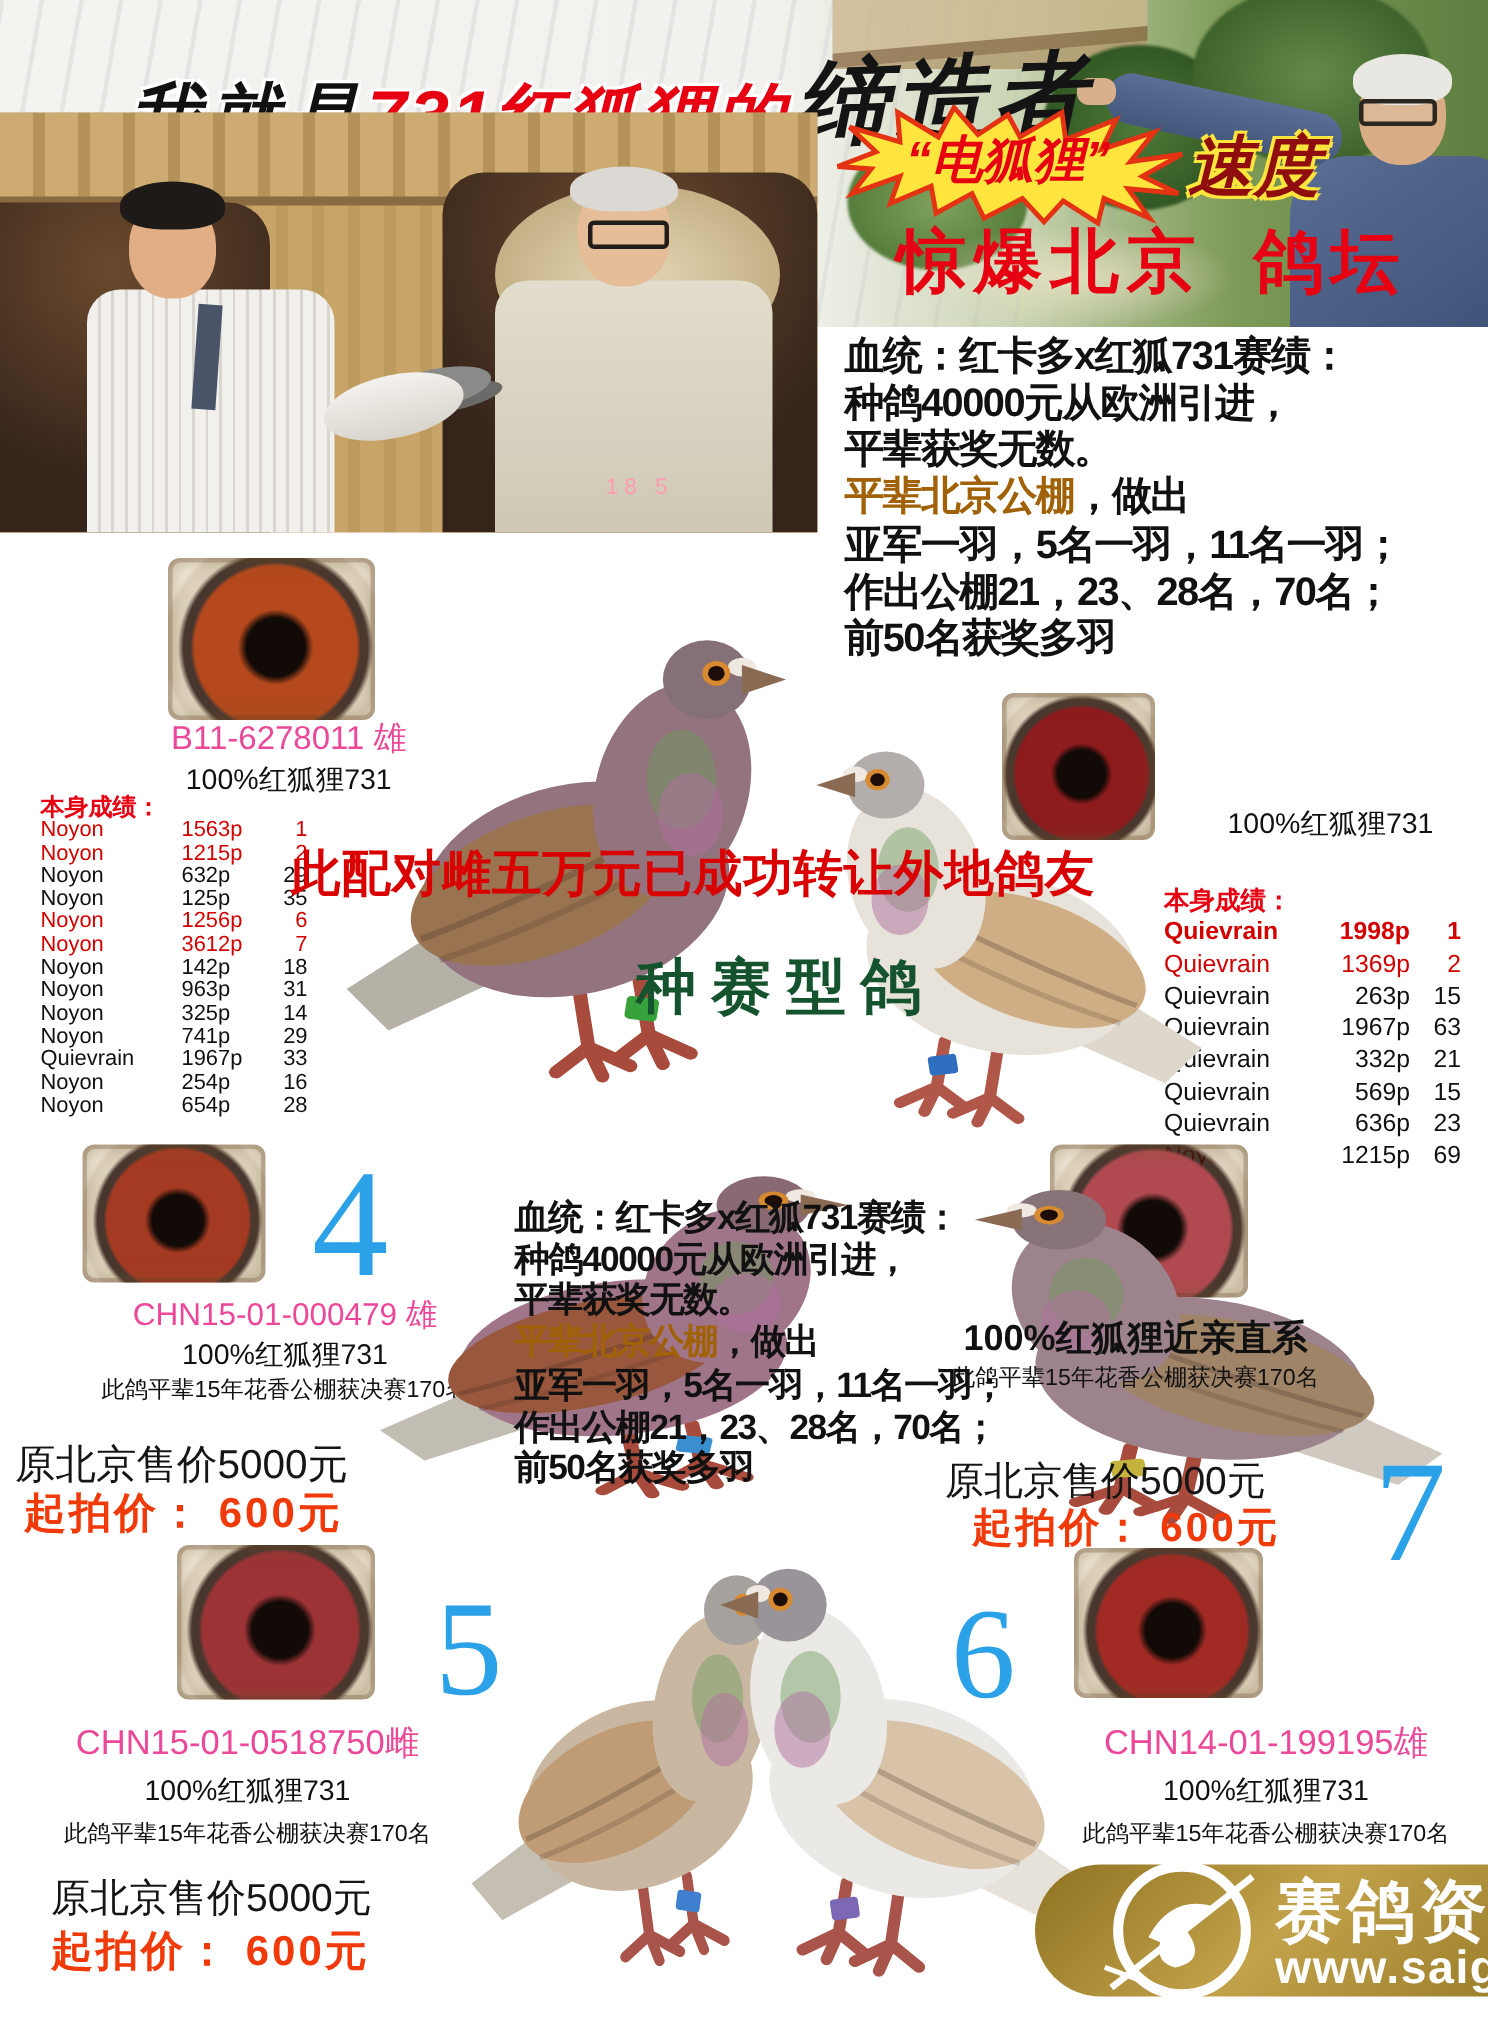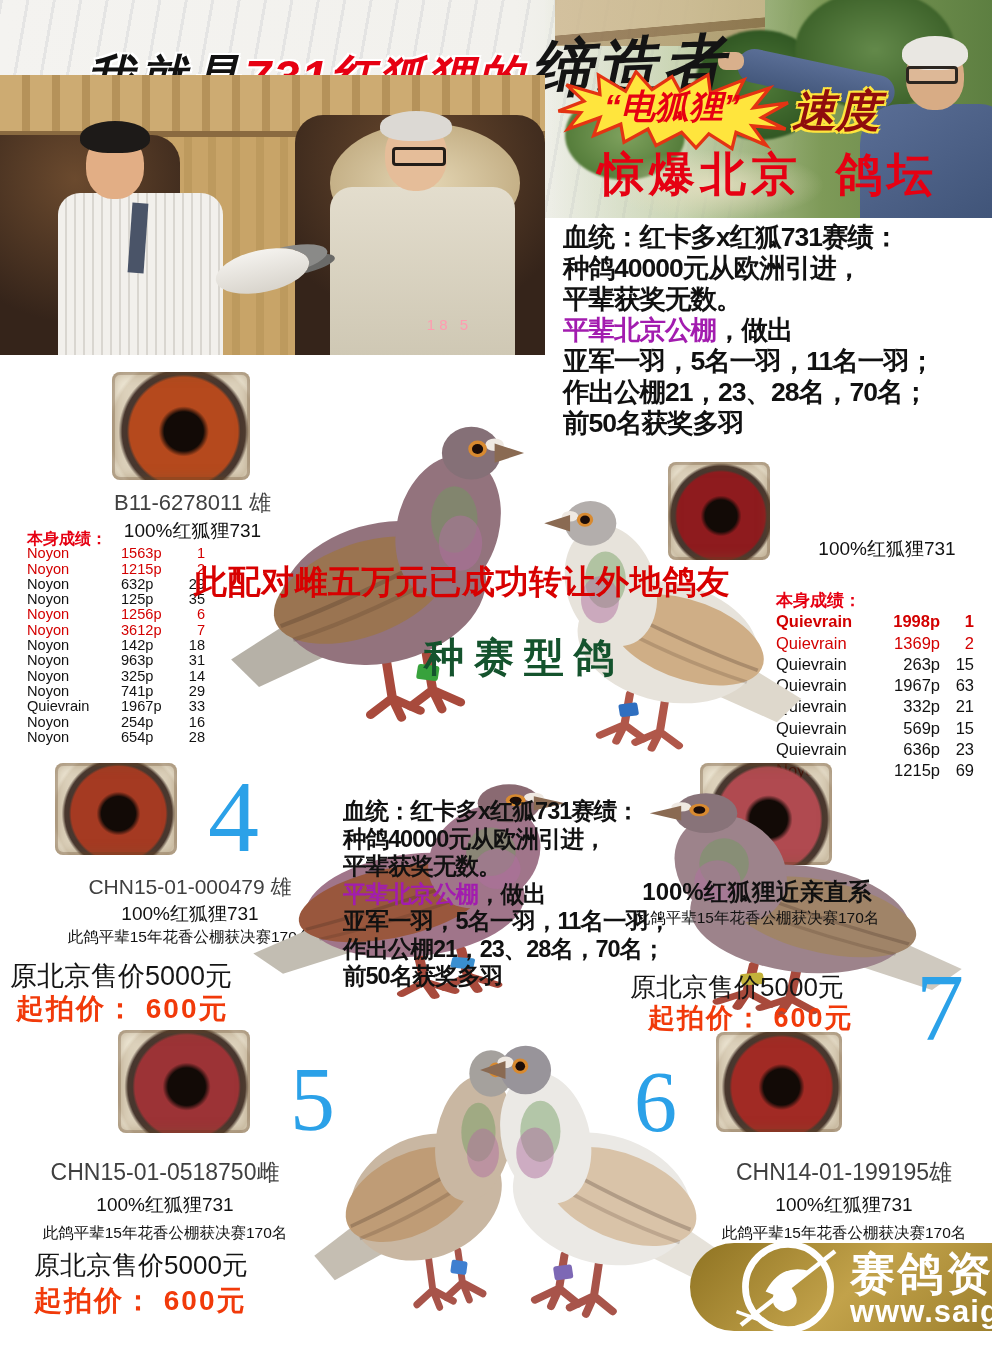--- a/index.html
+++ b/index.html
@@ -54,32 +54,32 @@
     border-bottom:6px solid #8a6a40;}
   .chair{position:absolute;background:radial-gradient(circle at 50% 20%,#6b4a2e,#35241a 70%);border-radius:28px 28px 0 0;}
   .sheep{position:absolute;border-radius:50%;background:radial-gradient(#e4d6b4,#c3ae84 75%);}
   .head{position:absolute;border-radius:46%;}
   .hair{position:absolute;border-radius:50% 50% 40% 40%;}
   .torso{position:absolute;border-radius:22px 22px 0 0;}
   .tie{position:absolute;width:16px;height:70px;background:#4a5468;transform:rotate(4deg);}
   .held-pigeon{position:absolute;left:215px;top:175px;width:95px;height:42px;border-radius:50%;
     background:linear-gradient(#f4f2ee,#d8d4cc);transform:rotate(-12deg);
     box-shadow:28px -6px 0 -8px #8a8a88, 38px 2px 0 -12px #6a6a68;}
-  .datestamp{position:absolute;right:73px;bottom:22px;color:#ff9bb0;font-size:15px;letter-spacing:4px;}
+  .datestamp{position:absolute;right:96px;bottom:22px;color:#ff9bb0;font-size:15px;letter-spacing:4px;}
 
   
   .blood{font-weight:bold;line-height:31px;font-size:26.5px;letter-spacing:-1px;white-space:nowrap;}
-  .blood .red{color:#a21caf;}
+  .blood .red{color:#a16207;font-family:Liberation Mono, monospace;}
   .blood2{font-size:23.5px;line-height:27.5px;}
 
   
   .eye{border-radius:8px;box-shadow:inset 0 0 0 3px rgba(90,60,30,.25), inset 0 0 14px rgba(120,90,50,.5);}
 
   
-  .cap-id{font-size:22px;color:#404040;margin-top:11px;}
+  .cap-id{font-size:22px;color:#ec4899;}
   .cap-strain{font-size:19px;color:#111;}
   .cap-note{font-size:15.5px;color:#111;}
   .res-title{color:#e60012;font-weight:bold;}
   .res-rows .res-row{display:flex;}
   .rt1{font-size:14.6px;line-height:15.3px;}
   .rt1 .race{width:94px;} .rt1 .birds{width:50px;text-align:left;} .rt1 .place{width:34px;text-align:right;}
   .rt2{font-size:16.5px;line-height:21.3px;}
   .rt2 .race{width:102px;} .rt2 .birds{width:62px;text-align:right;} .rt2 .place{width:34px;text-align:right;}
   .res-row.red{color:#d30000;}
   .res-row.red-bold{color:#d30000;font-weight:bold;}

